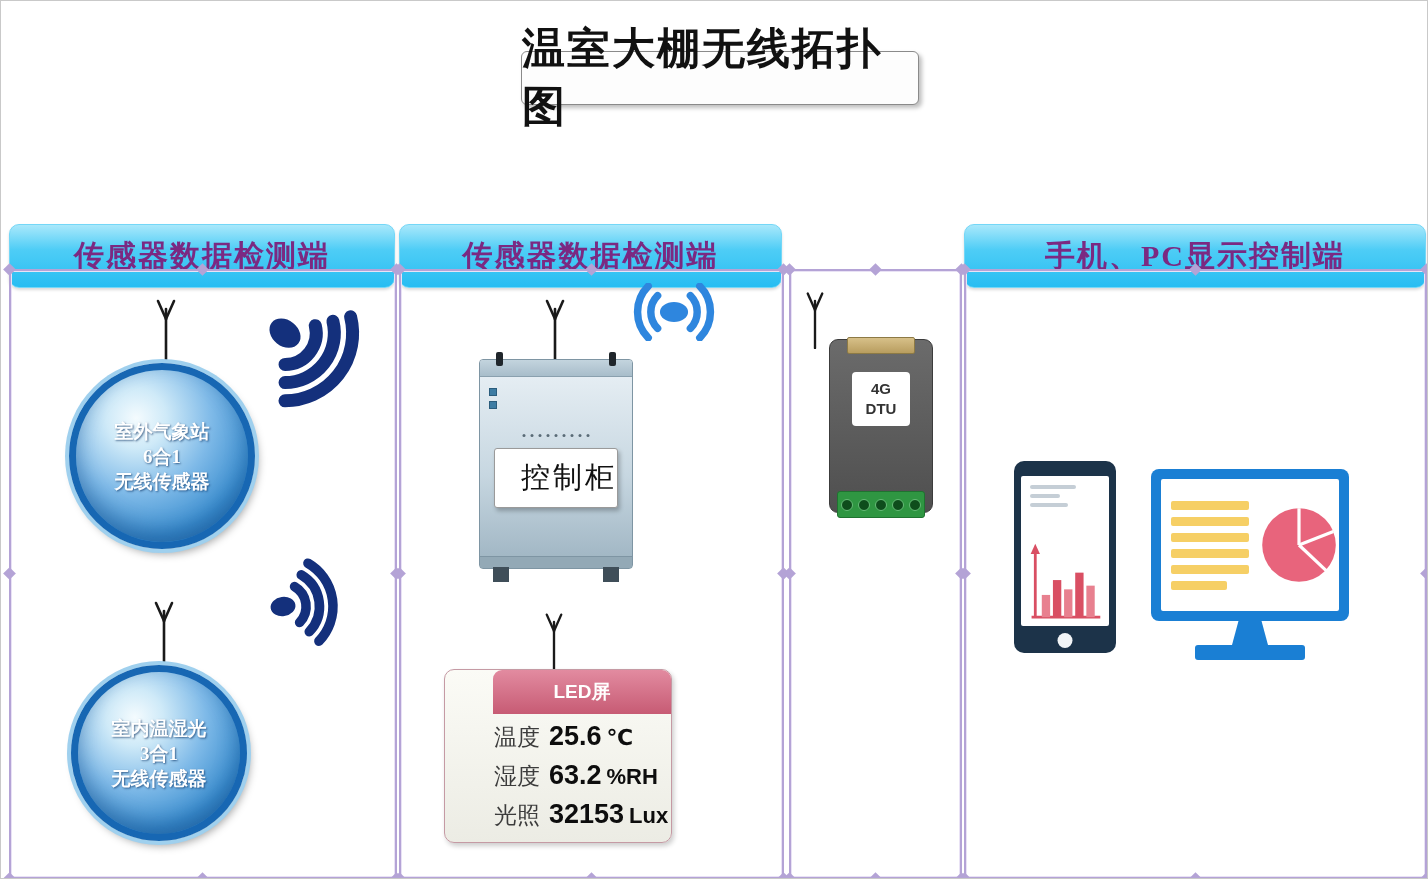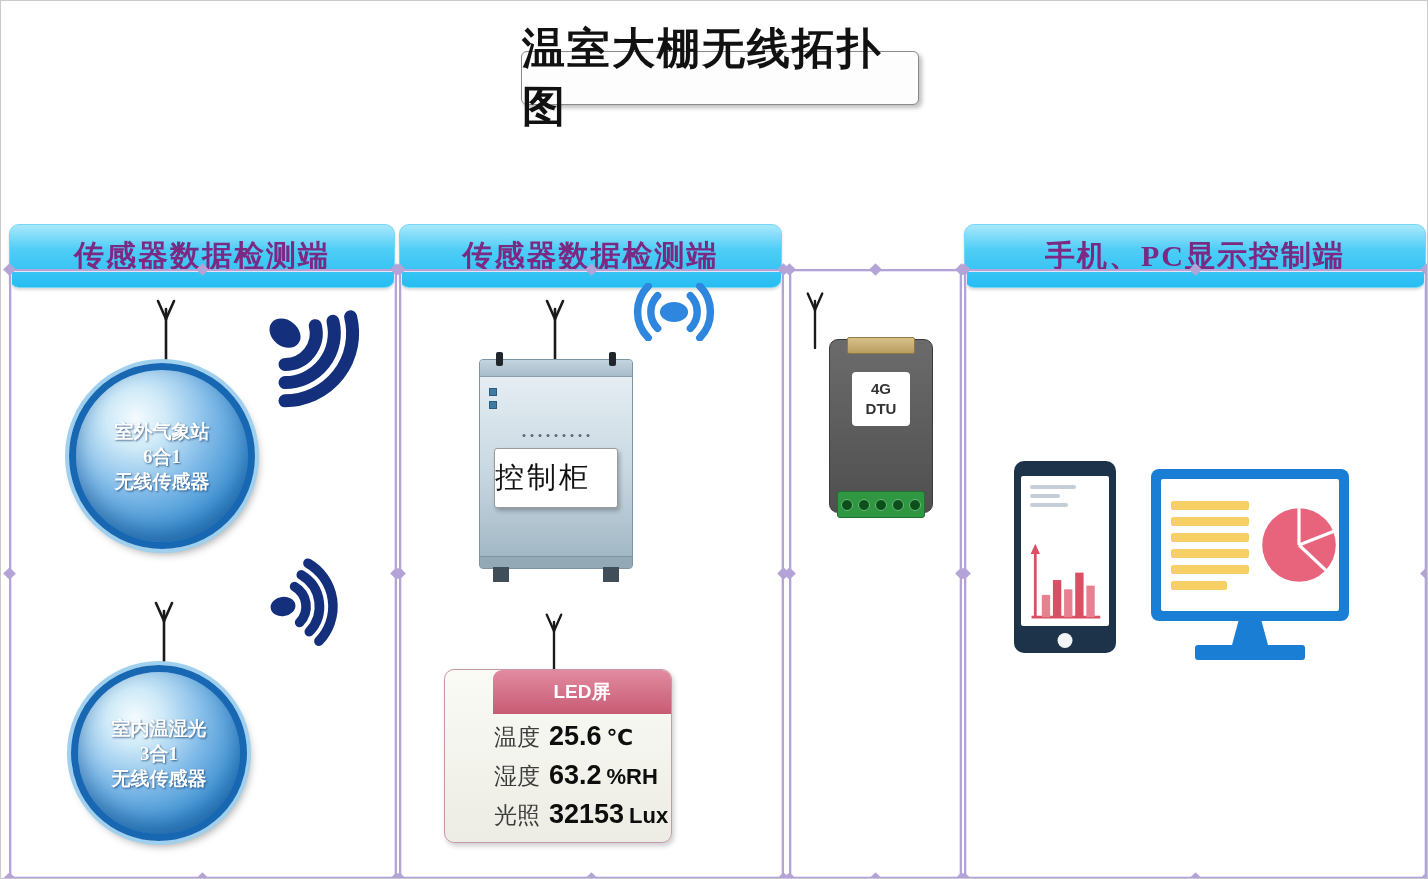--- a/index.html
+++ b/index.html
@@ -79,21 +79,21 @@
   .touchscreen{position:absolute;left:50%;top:19px;transform:translateX(-50%);
            width:104px;height:46px;background:linear-gradient(135deg,#83dbf6,#2fa8dc);
            border:2px solid #1f7fae;border-radius:5px;display:flex;align-items:center;justify-content:center;}
   .touchscreen span{font-size:15px;color:#11374e;font-weight:bold;}
   .dots{position:absolute;left:50%;top:74px;transform:translateX(-50%);display:flex;gap:5px;}
   .dots i{width:3px;height:3px;border-radius:50%;background:#5a6b77;}
   .vent{position:absolute;left:9px;top:28px;display:flex;flex-direction:column;gap:5px;}
   .vent i{width:6px;height:6px;background:#3d7ca3;border:1px solid #2a5c7c;}
   .cab-label{position:absolute;left:50%;top:88px;transform:translateX(-50%);
            width:122px;height:58px;background:#fff;border:1px solid #9a9a9a;border-radius:3px;
-           box-shadow:2px 3px 4px rgba(0,0,0,.25);display:flex;align-items:center;justify-content:flex-start;}
+           box-shadow:2px 3px 4px rgba(0,0,0,.25);display:flex;align-items:center;justify-content:flex-end;}
   .cab-label span{font-size:29px;color:#111;letter-spacing:3px;}
   .cab-bottom{position:absolute;left:0;bottom:0;width:100%;height:11px;background:#93a9b6;
            border-top:1px solid #7e95a3;border-radius:0 0 3px 3px;}
   .leg{position:absolute;bottom:-14px;width:16px;height:15px;background:#3f4e59;}
   .leg.l1{left:13px;} .leg.l2{right:13px;}
 
   
   .led-panel{position:absolute;left:443px;top:668px;width:226px;height:172px;
              background:linear-gradient(180deg,#fbfbf6 0%,#ecece4 100%);
              border:1px solid #c59aa4;border-radius:10px;box-shadow:2px 3px 5px rgba(0,0,0,.2);}

